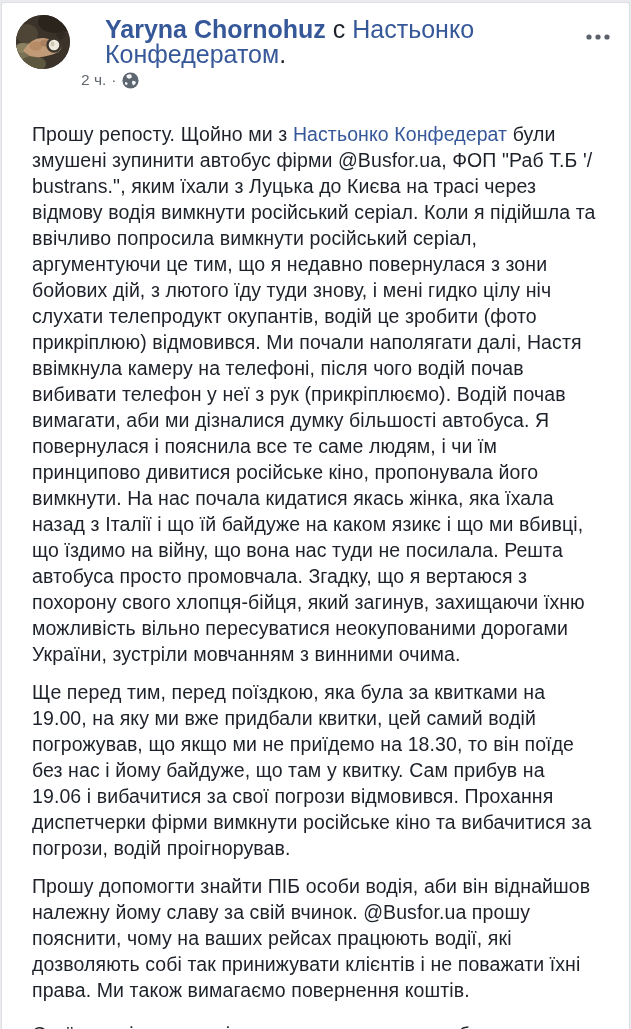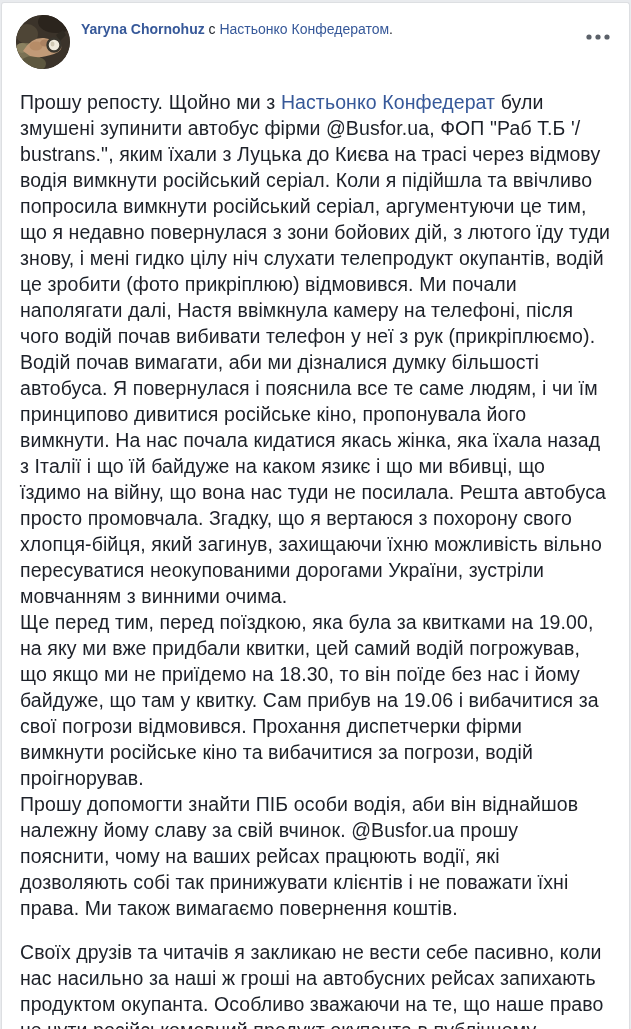--- a/index.html
+++ b/index.html
@@ -28,23 +28,24 @@
     width: 54px; height: 54px;
     border-radius: 50%;
     overflow: hidden;
     flex: 0 0 54px;
     cursor: pointer;
     background: #3b332a;
   }
   .avatar svg { display: block; }
   .header-meta { margin-left: 11px; padding-top: 2px; min-width: 0; }
   .title-line {
-    font-size: 14px;
+    font-size: 25px;
     line-height: 25px;
     color: #1d2129;
+    margin-left: 24px;
   }
   .author-link {
     color: #365899;
     font-weight: bold;
     text-decoration: none;
     cursor: pointer;
   }
   .tagged-link {
     color: #365899;
     text-decoration: none;
@@ -67,21 +68,21 @@
     cursor: pointer;
     border-radius: 3px;
   }
   .post-body {
     padding: 18px 18px 12px 18px;
     font-size: 19.5px;
     line-height: 26px;
     color: #1d2129;
     letter-spacing: 0.1px;
   }
-  .post-body p { margin: 0; }
+  .post-body p { margin: 12px; }
   .post-body p.gap-lg { margin-top: 18px; }
   .post-body a.mention-link {
     color: #365899;
     text-decoration: none;
     cursor: pointer;
   }
 </style>
 </head>
 <body>
 
@@ -105,20 +106,32 @@
           <circle cx="38" cy="30" r="6.5" fill="#efeadd" stroke="#3a362e" stroke-width="2.4"></circle>
           <ellipse cx="36.5" cy="29" rx="2" ry="2.6" fill="#cfc8b4"></ellipse>
         </svg>
       </span>
     </div>
 
     <div class="header-meta">
       <div class="title-line">
         <a class="author-link">Yaryna Chornohuz</a><span> с </span><a class="tagged-link">Настьонко Конфедератом</a><span>.</span>
       </div>
+      <div class="sub-line">
+        <a class="timestamp-link">2 ч.</a>
+        <span class="sub-sep">·</span>
+        <span class="globe-wrap">
+          <svg width="17" height="17" viewBox="0 0 16 16">
+            <circle cx="8" cy="8" r="7.6" fill="#5d6570"></circle>
+            <path d="M4.2 3.2 Q6.4 1.6 8.6 2.4 L9.4 4.6 Q8.2 6.6 5.8 6.2 Q4.0 5.4 4.2 3.2 Z" fill="#f4f5f6"></path>
+            <path d="M9.6 8.4 Q12.0 7.6 13.2 9.6 Q12.8 12.2 10.4 12.6 Q8.8 11.0 9.6 8.4 Z" fill="#f4f5f6"></path>
+            <path d="M3.0 9.4 Q4.8 9.0 5.4 10.8 Q4.8 12.6 3.4 12.2 Q2.4 10.8 3.0 9.4 Z" fill="#f4f5f6"></path>
+          </svg>
+        </span>
+      </div>
     </div>
 
     <div class="menu-button">
       <span>
         <svg width="24" height="6" viewBox="0 0 24 6">
           <circle cx="3" cy="3" r="2.6" fill="#5b6169"></circle>
           <circle cx="12" cy="3" r="2.6" fill="#5b6169"></circle>
           <circle cx="21" cy="3" r="2.6" fill="#5b6169"></circle>
         </svg>
       </span>

